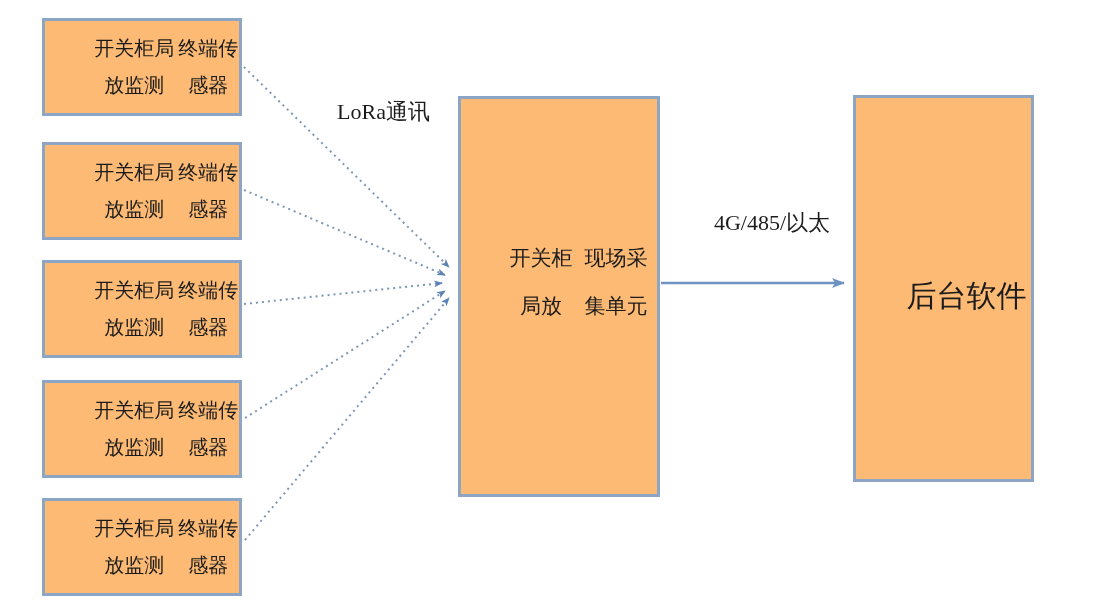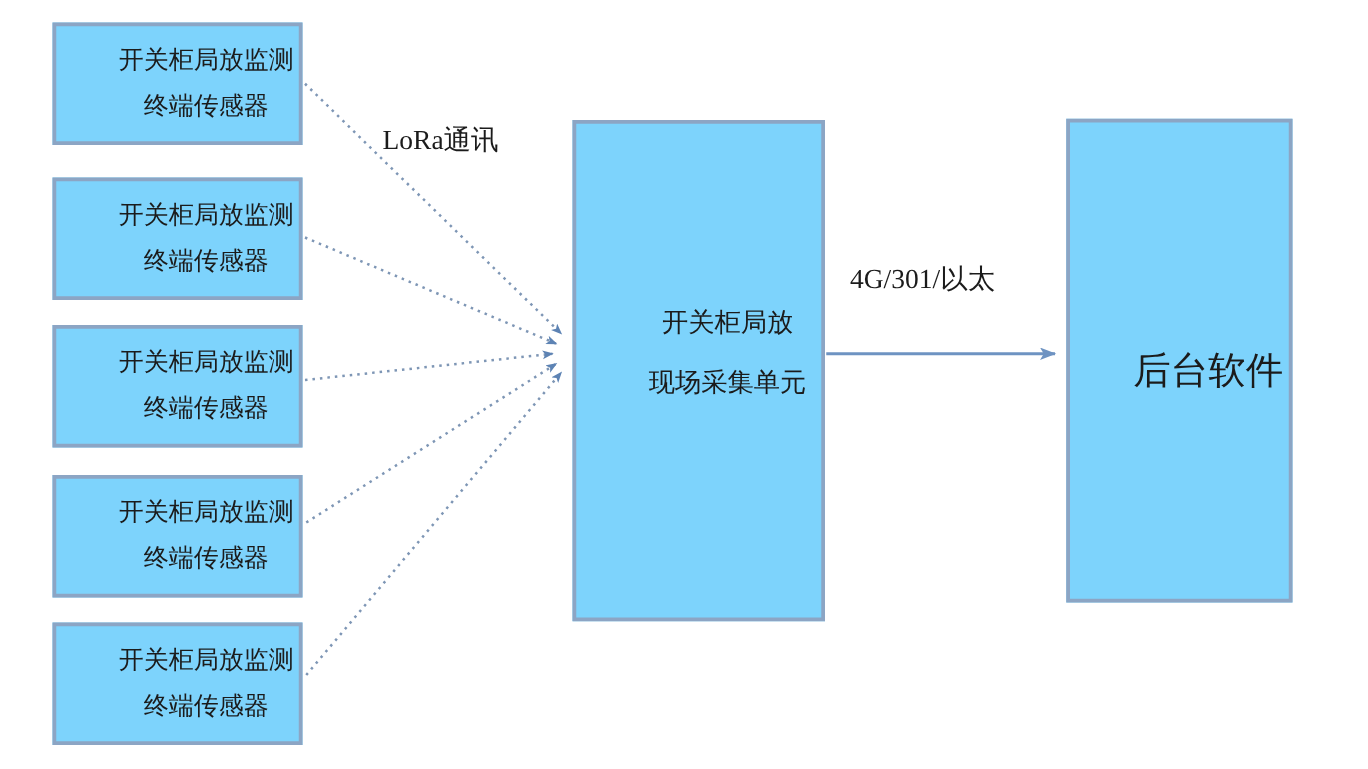--- a/index.html
+++ b/index.html
@@ -31,23 +31,23 @@
     fill:none;
     stroke:var(--arrow);
     stroke-width:2.5;
   }
   .small-head{fill:var(--arrowhead);}
   .big-head{fill:var(--arrow);}
   .node{
     position:absolute;
     box-sizing:border-box;
     border:3px solid var(--box-border);
-    background:#7dd3fc;
+    background:#fdba74;
     display:flex;
-    flex-direction:column;
+    flex-direction:row;
     align-items:center;
     justify-content:center;
     text-align:center;
     padding-left:46px;
   }
   .sensor{
     left:42px;width:200px;height:98px;
     font-size:20px;line-height:37px;
   }
   .sensor-1{top:18px;}
@@ -61,21 +61,21 @@
     padding-bottom:30px;
   }
   .backend{
     left:853px;top:95px;width:181px;height:387px;
     font-size:30px;
     padding-top:16px;
   }
   .edge-label{
     position:absolute;
     background:transparent;
-    text-align:left;
+    text-align:right;
     white-space:nowrap;
     font-family:Liberation Serif, serif;
   }
   .lora-label{
     left:306px;top:98px;width:124px;
     font-size:22px;line-height:28px;
   }
   .wan-label{
     left:680px;top:210px;width:150px;
     font-size:22px;line-height:26px;
@@ -137,16 +137,16 @@
 
   <div class="node backend">
     <span>后台软件</span>
   </div>
 
   <div class="edge-label lora-label">
     <span>LoRa通讯</span>
   </div>
 
   <div class="edge-label wan-label">
-    <div>4G/301/以太</div>
+    <div>4G/485/以太</div>
   </div>
 
 </div>
 
 </body></html>

